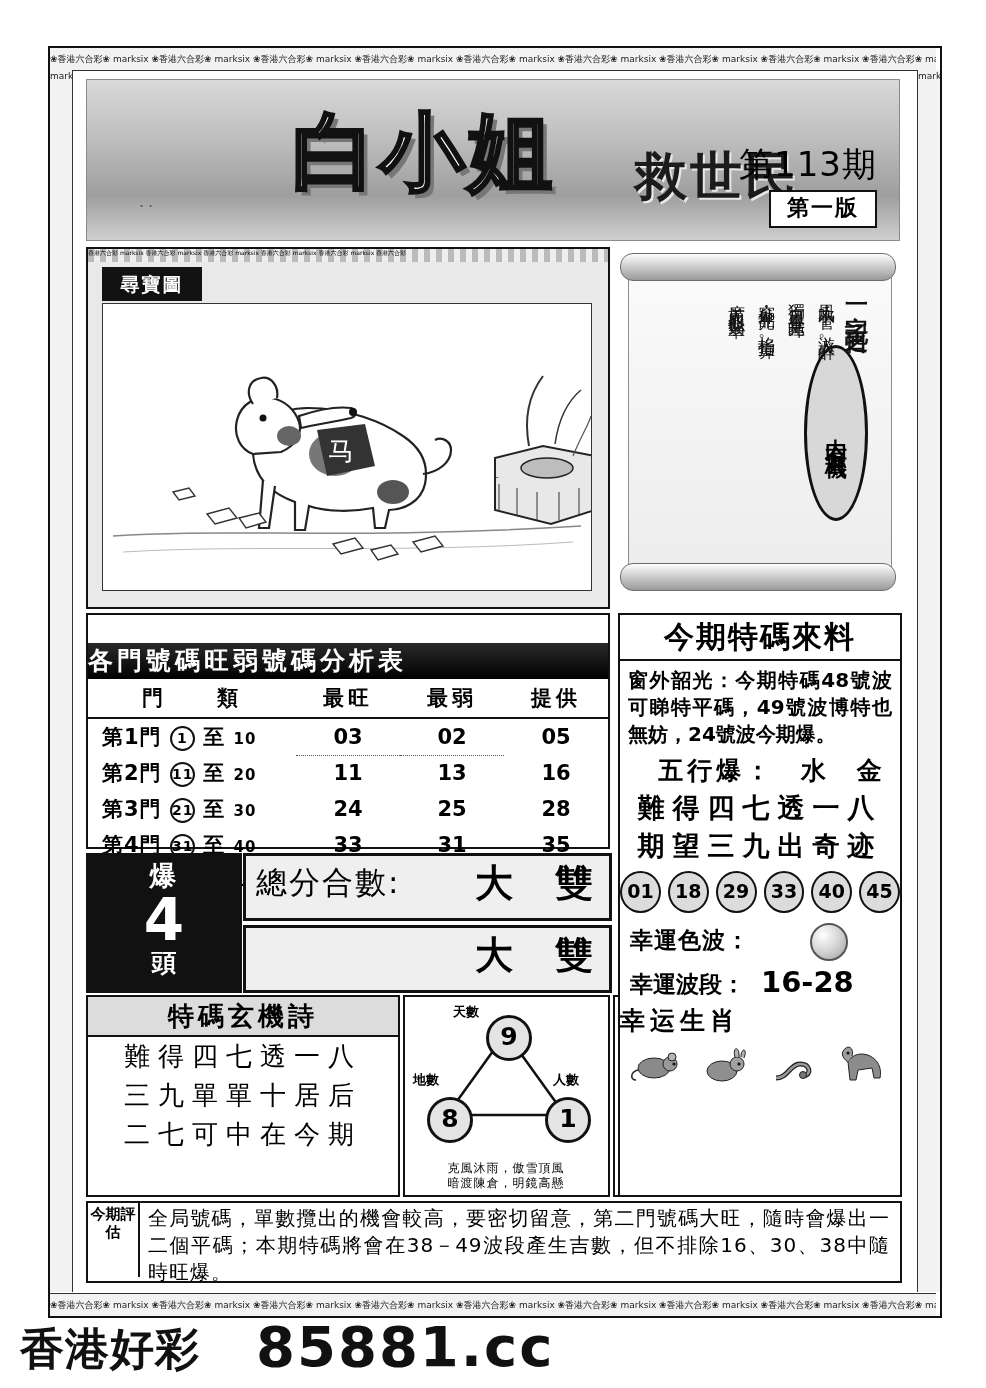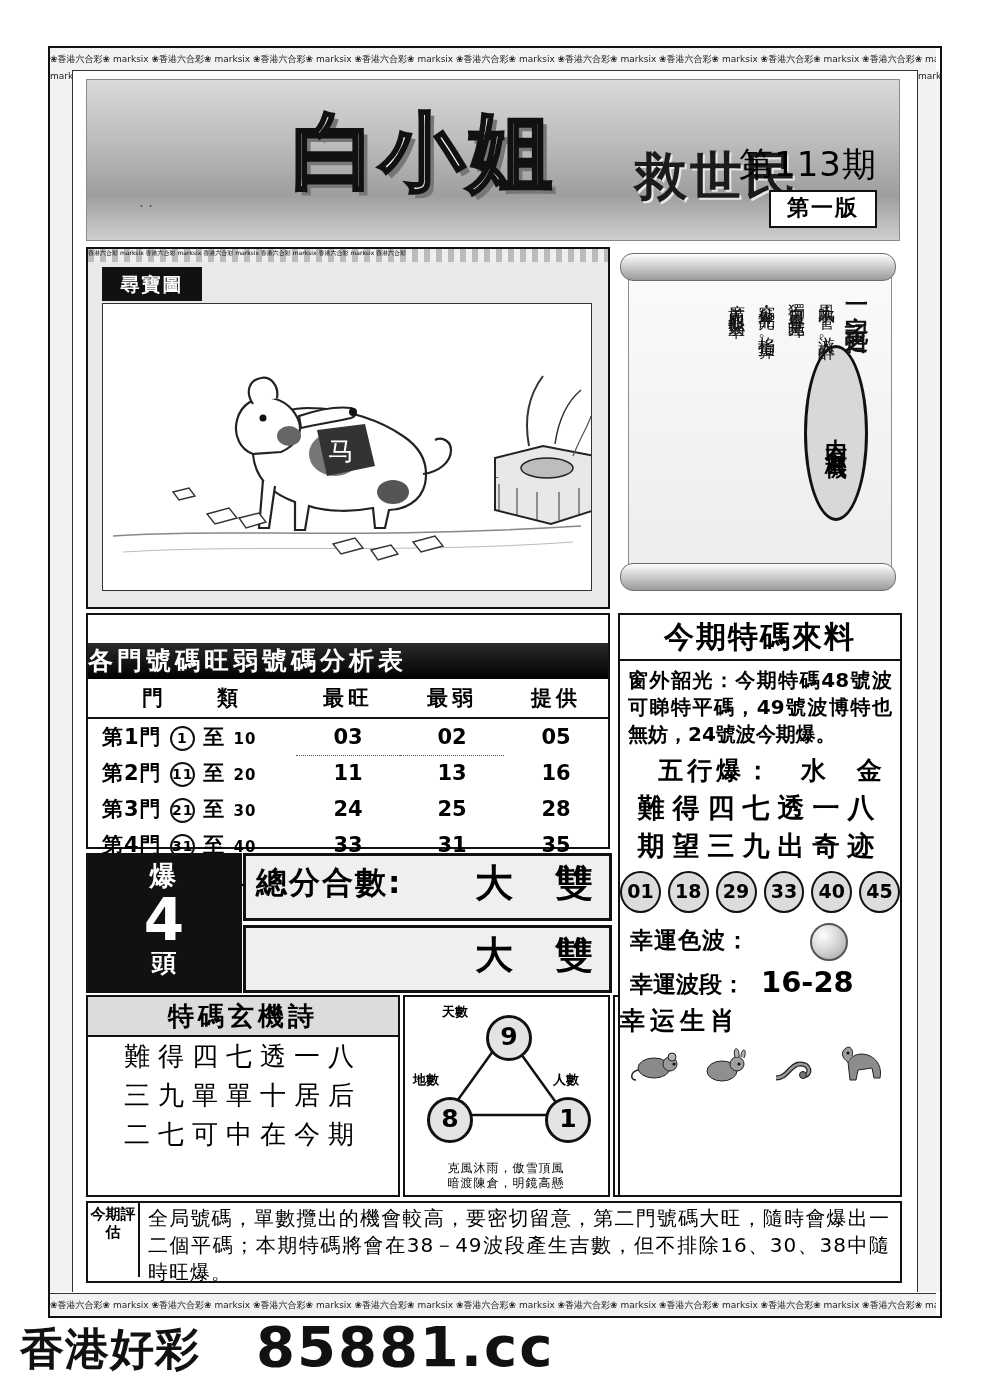--- a/index.html
+++ b/index.html
@@ -65,21 +65,21 @@
 
   
   .bao{position:absolute;left:13px;top:782px;width:150px;height:134px;border:3px solid #111;background:#111;color:#fff;
      text-align:center;}
   .bao .b1{font-size:27px;font-weight:bold;margin-top:2px;letter-spacing:2px;}
   .bao .b2{font-size:58px;font-weight:bold;line-height:52px;}
   .bao .b3{font-size:25px;font-weight:bold;}
   .totrow{position:absolute;left:170px;width:363px;height:62px;border:3px solid #111;background:#efefef;}
   .tot1{top:782px;}
   .tot2{top:854px;}
-  .totlabel{position:absolute;left:10px;top:6px;font-size:31px;font-weight:bold;letter-spacing:2px;}
+  .totlabel{position:absolute;left:10px;top:6px;font-size:31px;font-weight:normal;letter-spacing:2px;}
   .totv1{position:absolute;right:96px;top:2px;font-size:38px;font-weight:bold;}
   .totv2{position:absolute;right:16px;top:2px;font-size:38px;font-weight:bold;}
 
   
   .poembox{position:absolute;left:13px;top:924px;width:310px;height:198px;border:2px solid #111;background:#fff;}
   .poembox .hd{height:38px;background:#dcdcdc;border-bottom:2px solid #111;text-align:center;font-size:26px;font-weight:bold;
      line-height:38px;letter-spacing:4px;}
   .poembox .ln{font-size:26px;text-align:center;letter-spacing:8px;line-height:39px;font-family:"DejaVu Serif",serif;}
 
   
@@ -335,21 +335,21 @@
         <div class="hd">特碼玄機詩</div>
         <div class="ln">難得四七透一八</div>
         <div class="ln">三九單單十居后</div>
         <div class="ln">二七可中在今期</div>
       </div>
 
       <div class="tri">
         <svg width="203" height="150" viewBox="0 0 203 150" style="position:absolute;left:0;top:0">
           <path d="M101 36 L 42 118 L 160 118 Z" fill="none" stroke="#111" stroke-width="2.5"></path>
         </svg>
-        <div class="lbl" style="left:37px;top:6px;">天數</div>
+        <div class="lbl" style="left:48px;top:6px;">天數</div>
         <div class="lbl" style="left:8px;top:74px;">地數</div>
         <div class="lbl" style="left:148px;top:74px;">人數</div>
         <div class="node" style="left:81px;top:18px;">9</div>
         <div class="node" style="left:22px;top:100px;">8</div>
         <div class="node" style="left:140px;top:100px;">1</div>
         <div class="tri-note">
           <div>克風沐雨，傲雪頂風</div>
           <div>暗渡陳倉，明鏡高懸</div>
         </div>
       </div>

